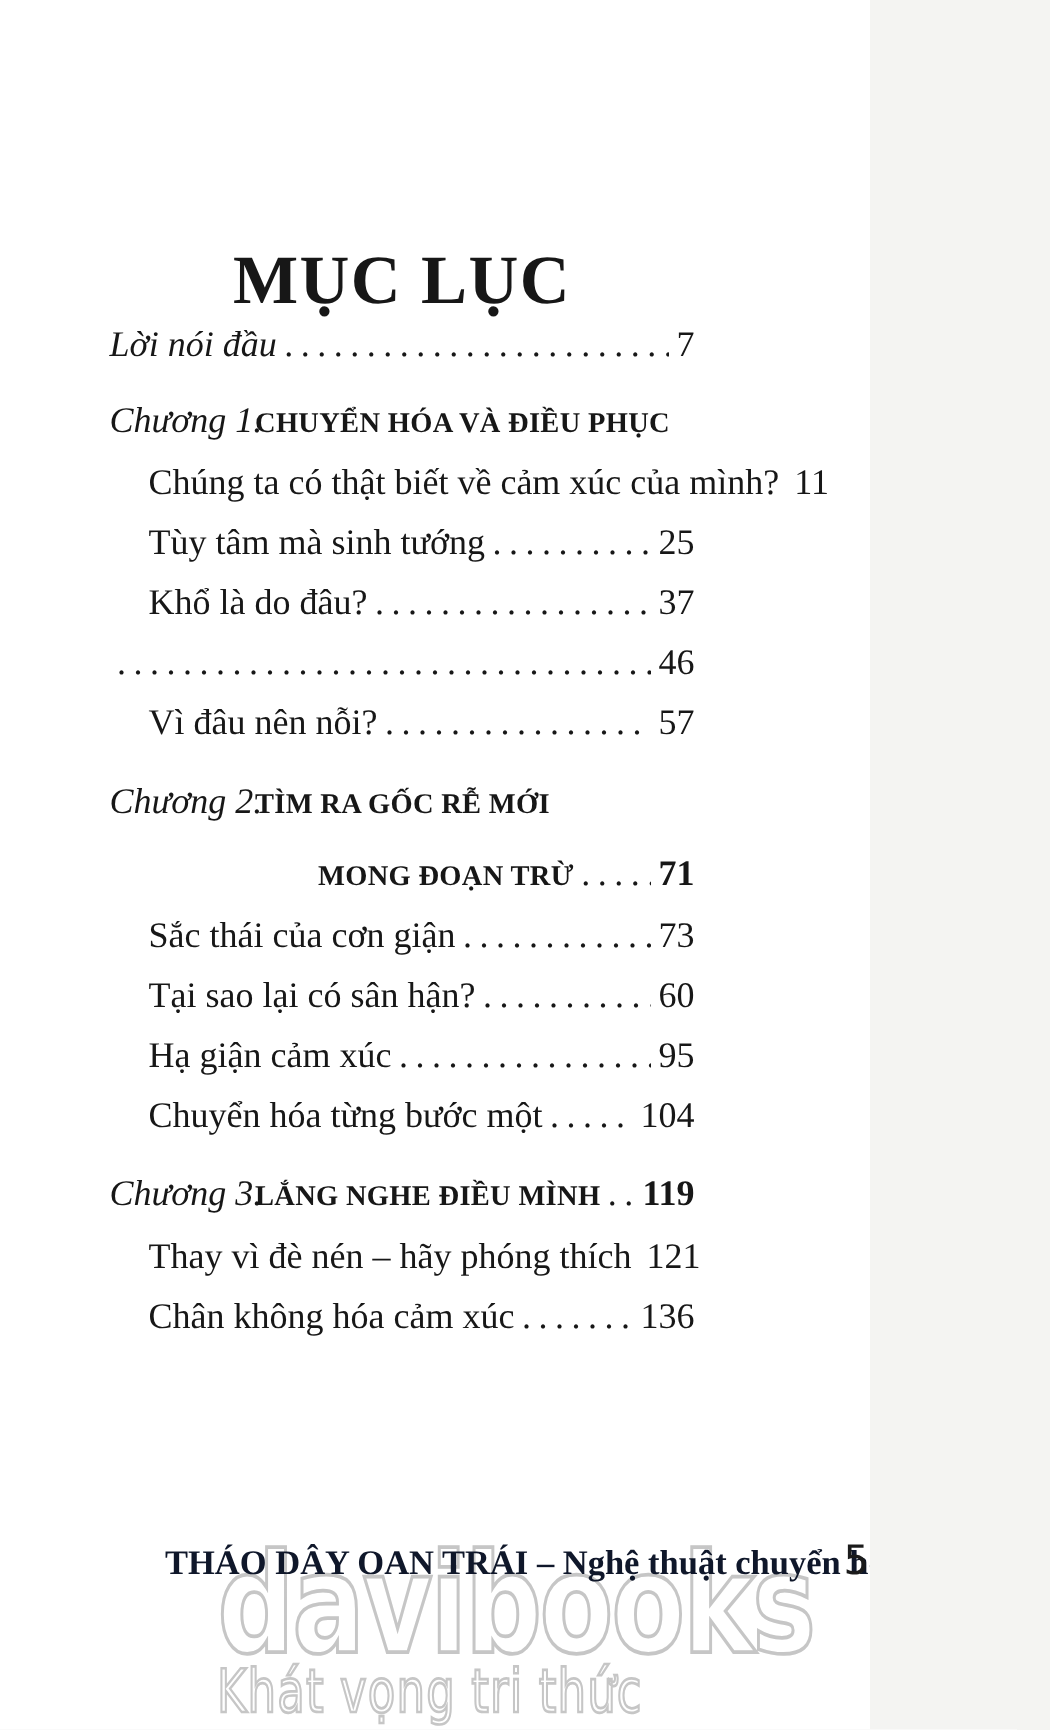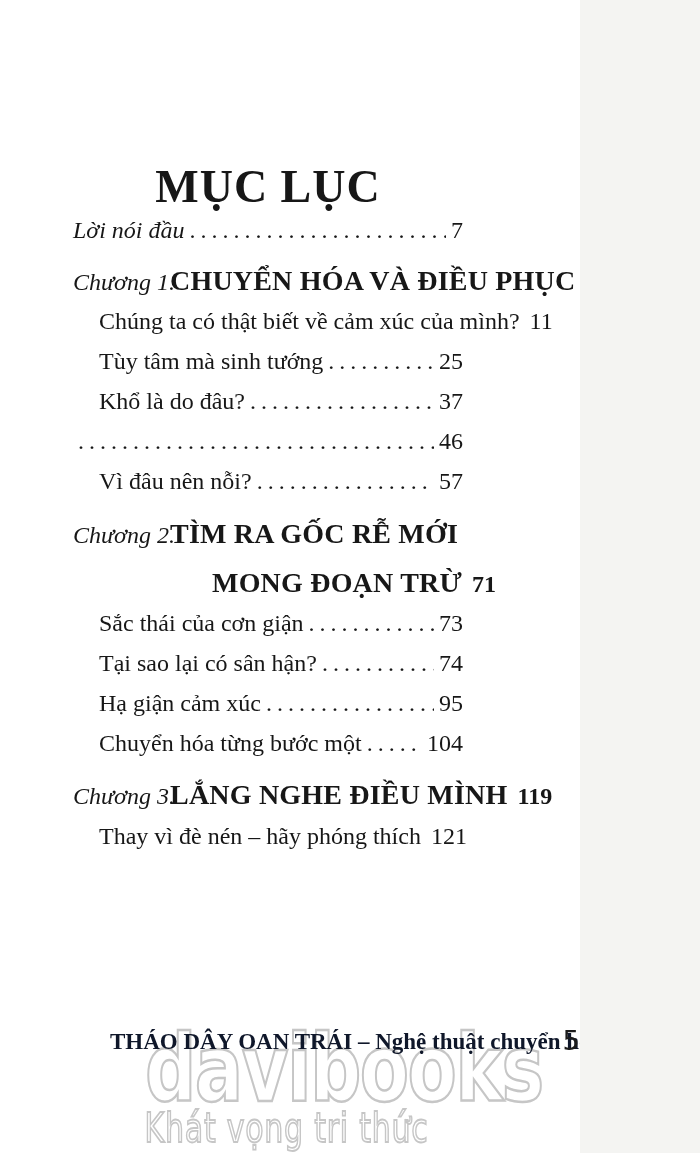--- a/index.html
+++ b/index.html
@@ -41,21 +41,21 @@
   .m14{ margin-top:14px; }
   .italic{ font-style:italic; }
   .prefix{
     font-style:italic;
     display:inline-block;
     min-width:97px;
     flex:0 0 97px;
   }
   .chap-title{
     font-weight:bold;
-    font-size:28px;
+    font-size:19px;
     letter-spacing:0.2px;
   }
   .indent-item{ margin-left:26px; }
   .cont1{ margin-left:120px; }
   .cont2{ margin-left:139px;margin-top:10px; }
   .leader{
     flex:1 1 auto;
     overflow:hidden;
     white-space:nowrap;
     margin:0 5px 0 5px;
@@ -177,21 +177,21 @@
     </div>
 
     <div class="row">
       <span class="indent-item">Sắc thái của cơn giận</span>
       <span class="leader"></span>
       <span class="pnum">73</span>
     </div>
     <div class="row">
       <span class="indent-item">Tại sao lại có sân hận?</span>
       <span class="leader"></span>
-      <span class="pnum">74</span>
+      <span class="pnum">60</span>
     </div>
     <div class="row">
       <span class="indent-item">Hạ giận cảm xúc</span>
       <span class="leader"></span>
       <span class="pnum">95</span>
     </div>
     <div class="row">
       <span class="indent-item">Chuyển hóa từng bước một</span>
       <span class="leader"></span>
       <span class="pnum">104</span>
@@ -201,20 +201,25 @@
       <span class="prefix">Chương 3.</span>
       <span class="chap-title">LẮNG NGHE ĐIỀU MÌNH</span>
       <span class="leader"></span>
       <span class="pnum bold">119</span>
     </div>
 
     <div class="row">
       <span class="indent-item">Thay vì đè nén – hãy phóng thích</span>
       <span class="leader"></span>
       <span class="pnum">121</span>
+    </div>
+    <div class="row">
+      <span class="indent-item">Chân không hóa cảm xúc</span>
+      <span class="leader"></span>
+      <span class="pnum">136</span>
     </div>
 
   </div>
 
   <div class="wm wm1">davibooks</div>
   <div class="wm wm2">Khát vọng tri thức</div>
 
   <div class="footer">
     <span>THÁO DÂY OAN TRÁI</span>
     <span>–</span>

